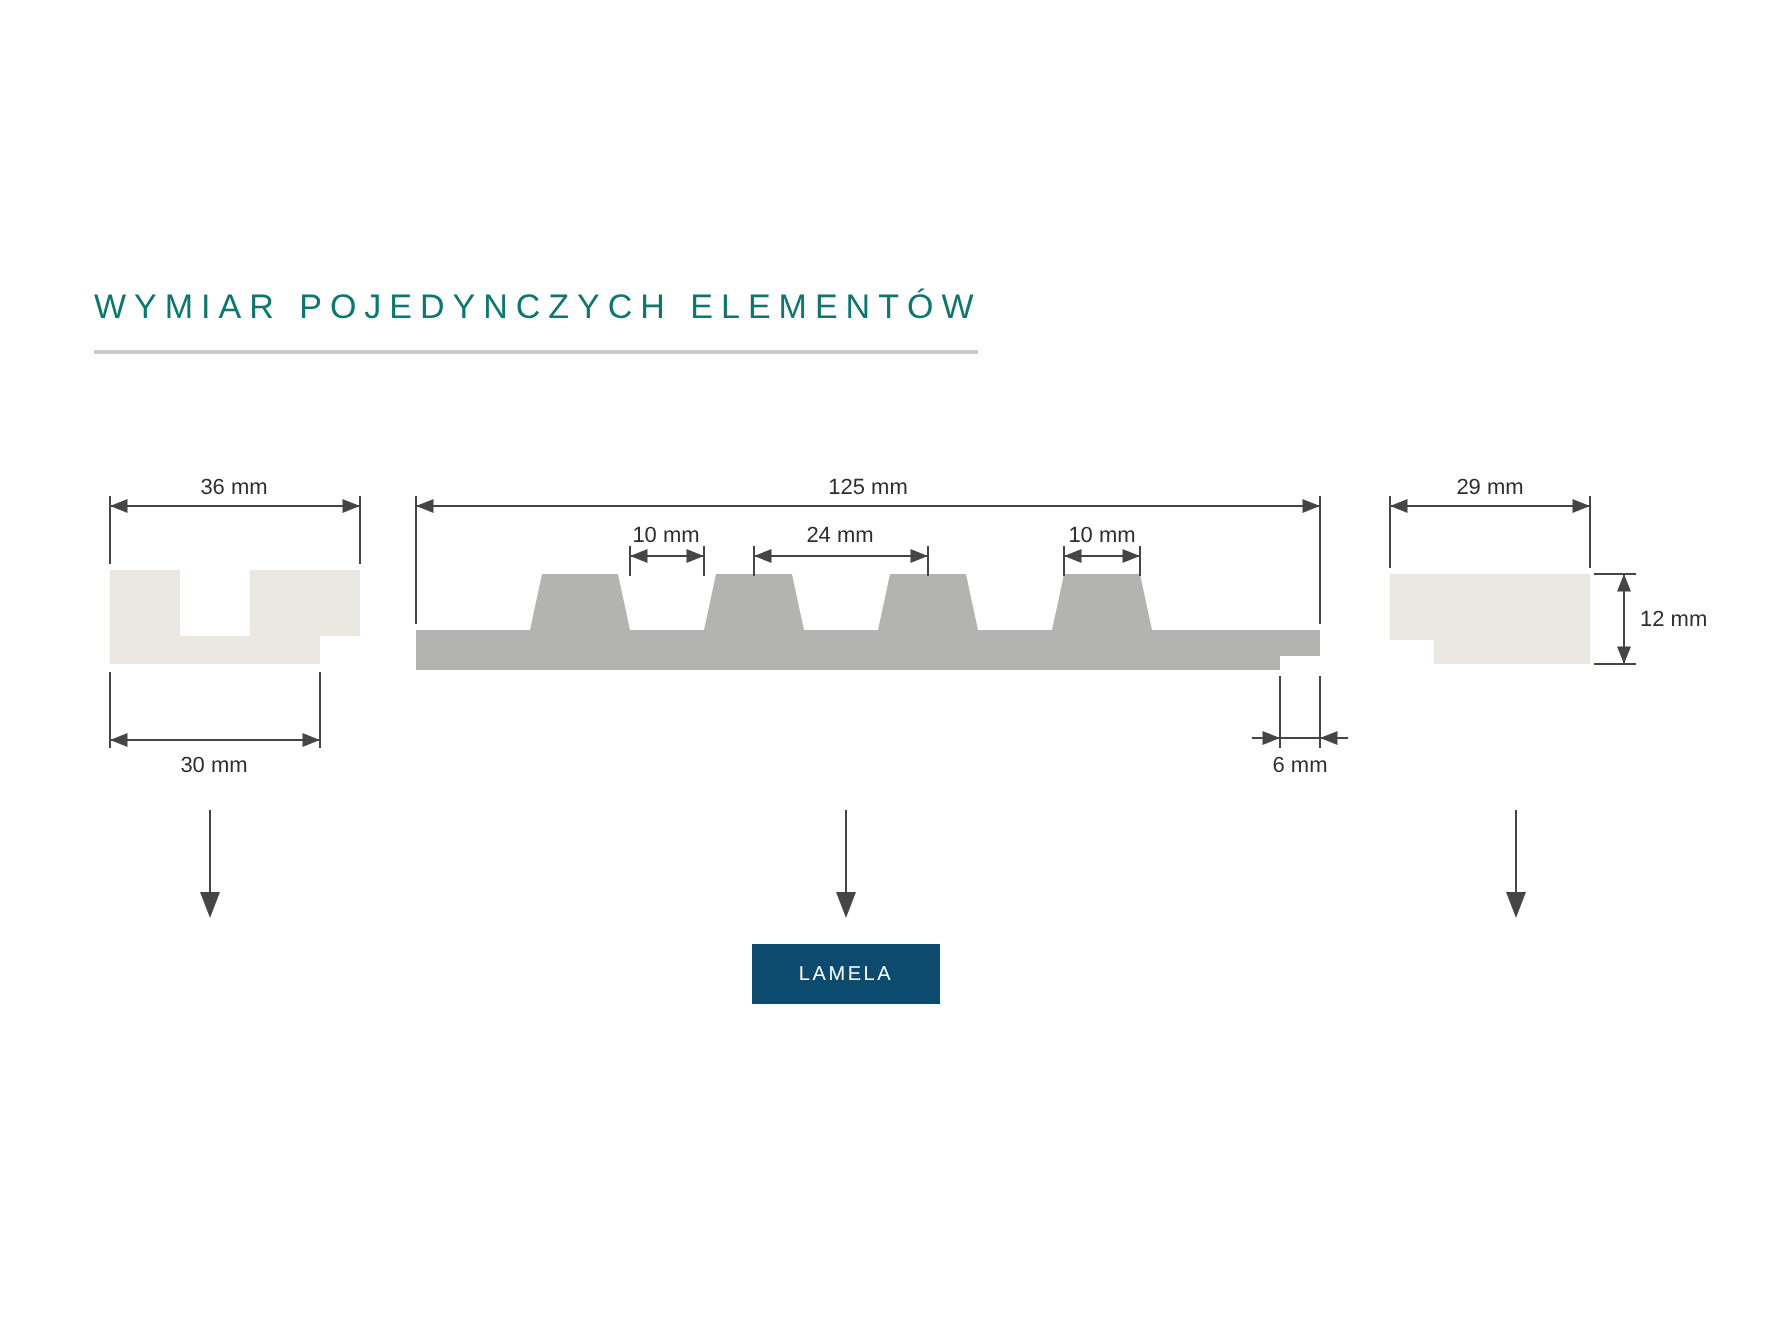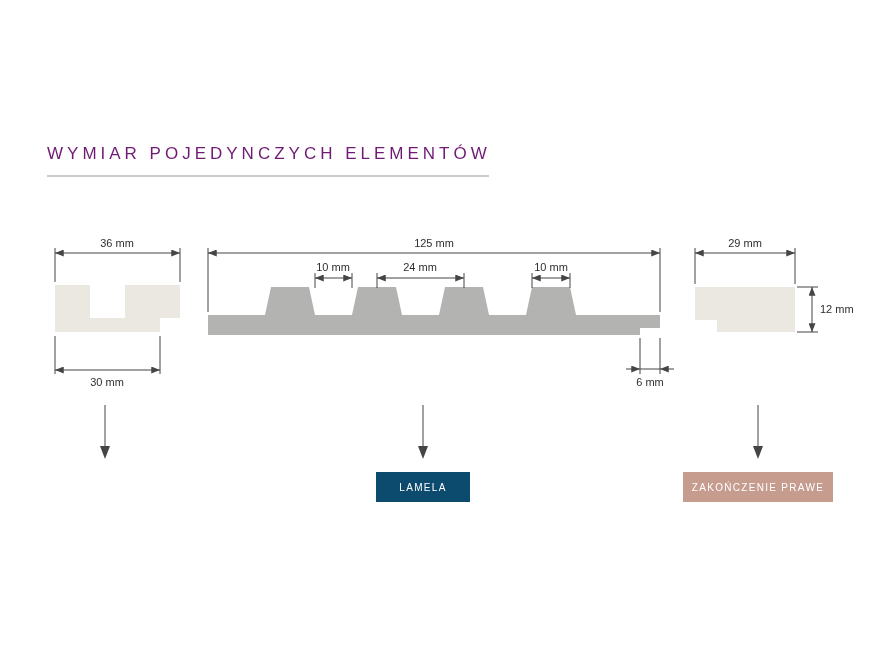--- a/index.html
+++ b/index.html
@@ -1,19 +1,19 @@
 <!DOCTYPE html>
 <html><head>
 <meta charset="utf-8">
 <style>
   html,body{margin:0;padding:0;background:#ffffff;}
   .page{position:relative;width:885px;height:660px;background:#ffffff;overflow:hidden;
         font-family:"Liberation Sans",sans-serif;}
   .title{position:absolute;left:47px;top:144px;font-size:17px;font-weight:500;
-         letter-spacing:4px;color:#701a75;white-space:nowrap;}
+         letter-spacing:4px;color:#0f766e;white-space:nowrap;}
   .title-rule{position:absolute;left:47px;top:175px;width:442px;height:2px;background:#cbcbcb;}
   .diagram{position:absolute;left:0;top:0;}
   svg text{font-family:"Liberation Sans",sans-serif;font-size:11px;fill:#2e2e2e;}
   .label-box{position:absolute;top:472px;height:30px;display:flex;align-items:center;
              justify-content:center;color:#ffffff;font-size:10px;letter-spacing:1.3px;
              background:#c59c8e;white-space:nowrap;}
   .lb-left{left:35px;width:140px;}
   .lb-mid{left:376px;width:94px;}
   .lb-right{left:683px;width:150px;}
 </style>
@@ -104,17 +104,14 @@
     <text x="551" y="271" text-anchor="middle">10 mm</text>
     <text x="650" y="386" text-anchor="middle">6 mm</text>
 
     <text x="745" y="247" text-anchor="middle">29 mm</text>
     <text x="820" y="313" text-anchor="start">12 mm</text>
   </svg>
 
   <div class="label-box lb-mid" style="background-color: #0c4a6e;">
     <span>LAMELA</span>
   </div>
-  <div class="label-box lb-right" style="background-color: rgb(197, 156, 142);">
-    <span>ZAKOŃCZENIE PRAWE</span>
-  </div>
 
 </div>
 
 </body></html>

